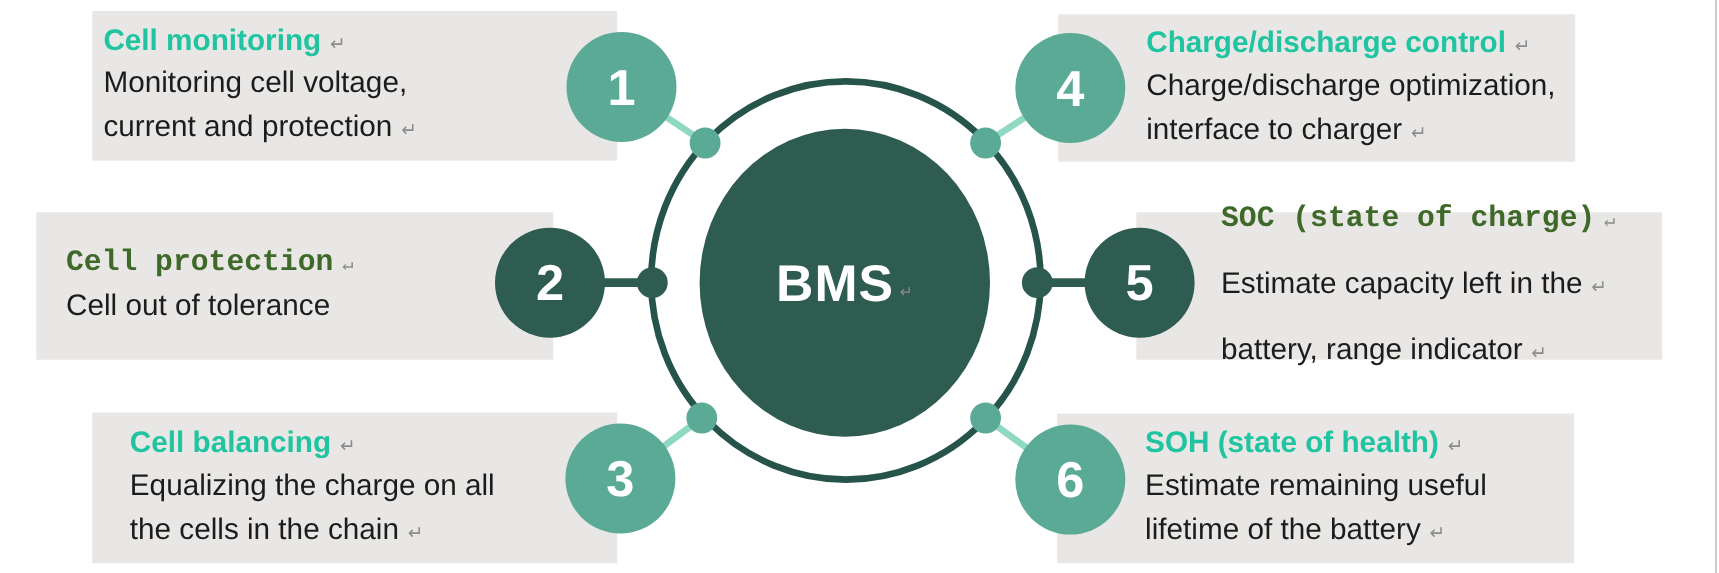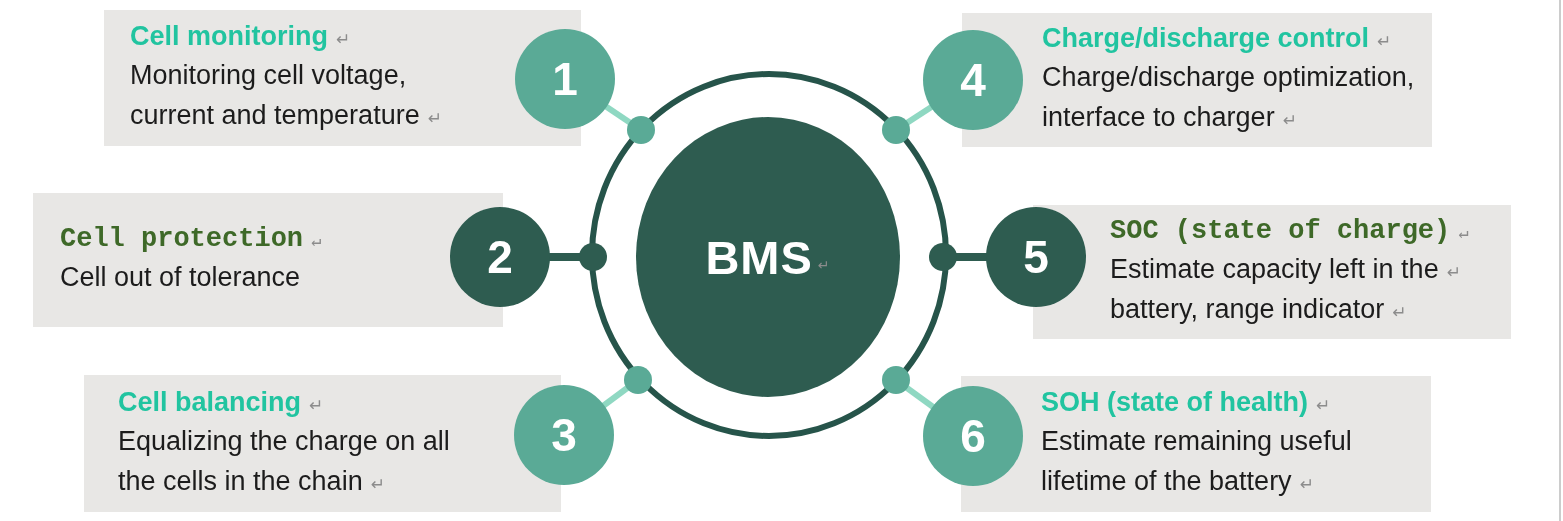--- a/index.html
+++ b/index.html
@@ -24,25 +24,25 @@
     overflow:hidden;
     font-family:"Liberation Sans", sans-serif;
   }
   
   .textbox{
     position:absolute;
     background:var(--box-bg);
     display:flex;flex-direction:column;justify-content:center;
     padding-right:10px;
   }
-  .box-1{left:84px;top:10px;width:477px;height:136px;padding-left:26px;margin-left:20px;}
+  .box-1{left:84px;top:10px;width:477px;height:136px;padding-left:10px;}
   .box-2{left:33px;top:193px;width:470px;height:134px;padding-left:27px;}
   .box-3{left:84px;top:375px;width:477px;height:137px;padding-left:34px;}
   .box-4{left:962px;top:13px;width:470px;height:134px;padding-left:80px;}
-  .box-5{left:1033px;top:205px;width:478px;height:134px;padding-left:77px;}
+  .box-5{left:1033px;top:193px;width:478px;height:134px;padding-left:77px;gap:20px;}
   .box-6{left:961px;top:376px;width:470px;height:136px;padding-left:80px;}
   .box-title{
     font-size:27px;font-weight:bold;line-height:35px;
     white-space:nowrap;
   }
   .box-title.teal{color:var(--title-teal);}
   .box-title.green{color:var(--title-green);font-family:Liberation Mono, monospace;}
   .box-line{
     font-size:27px;color:var(--body-text);line-height:37px;
     white-space:nowrap;
@@ -82,21 +82,21 @@
   }
 </style>
 </head>
 <body>
 
 <div class="stage">
 
   <div class="textbox box-1">
     <div class="box-title teal"><span>Cell monitoring</span><span class="mark">↵</span></div>
     <div class="box-line"><span>Monitoring cell voltage,</span><span class="mark"></span></div>
-    <div class="box-line"><span>current and temperature</span><span class="mark">↵</span></div>
+    <div class="box-line"><span>current and protection</span><span class="mark">↵</span></div>
   </div>
 
   <div class="textbox box-2">
     <div class="box-title green"><span>Cell protection</span><span class="mark">↵</span></div>
     <div class="box-line"><span>Cell out of tolerance</span><span class="mark"></span></div>
   </div>
 
   <div class="textbox box-3">
     <div class="box-title teal"><span>Cell balancing</span><span class="mark">↵</span></div>
     <div class="box-line"><span>Equalizing the charge on all</span><span class="mark"></span></div>

